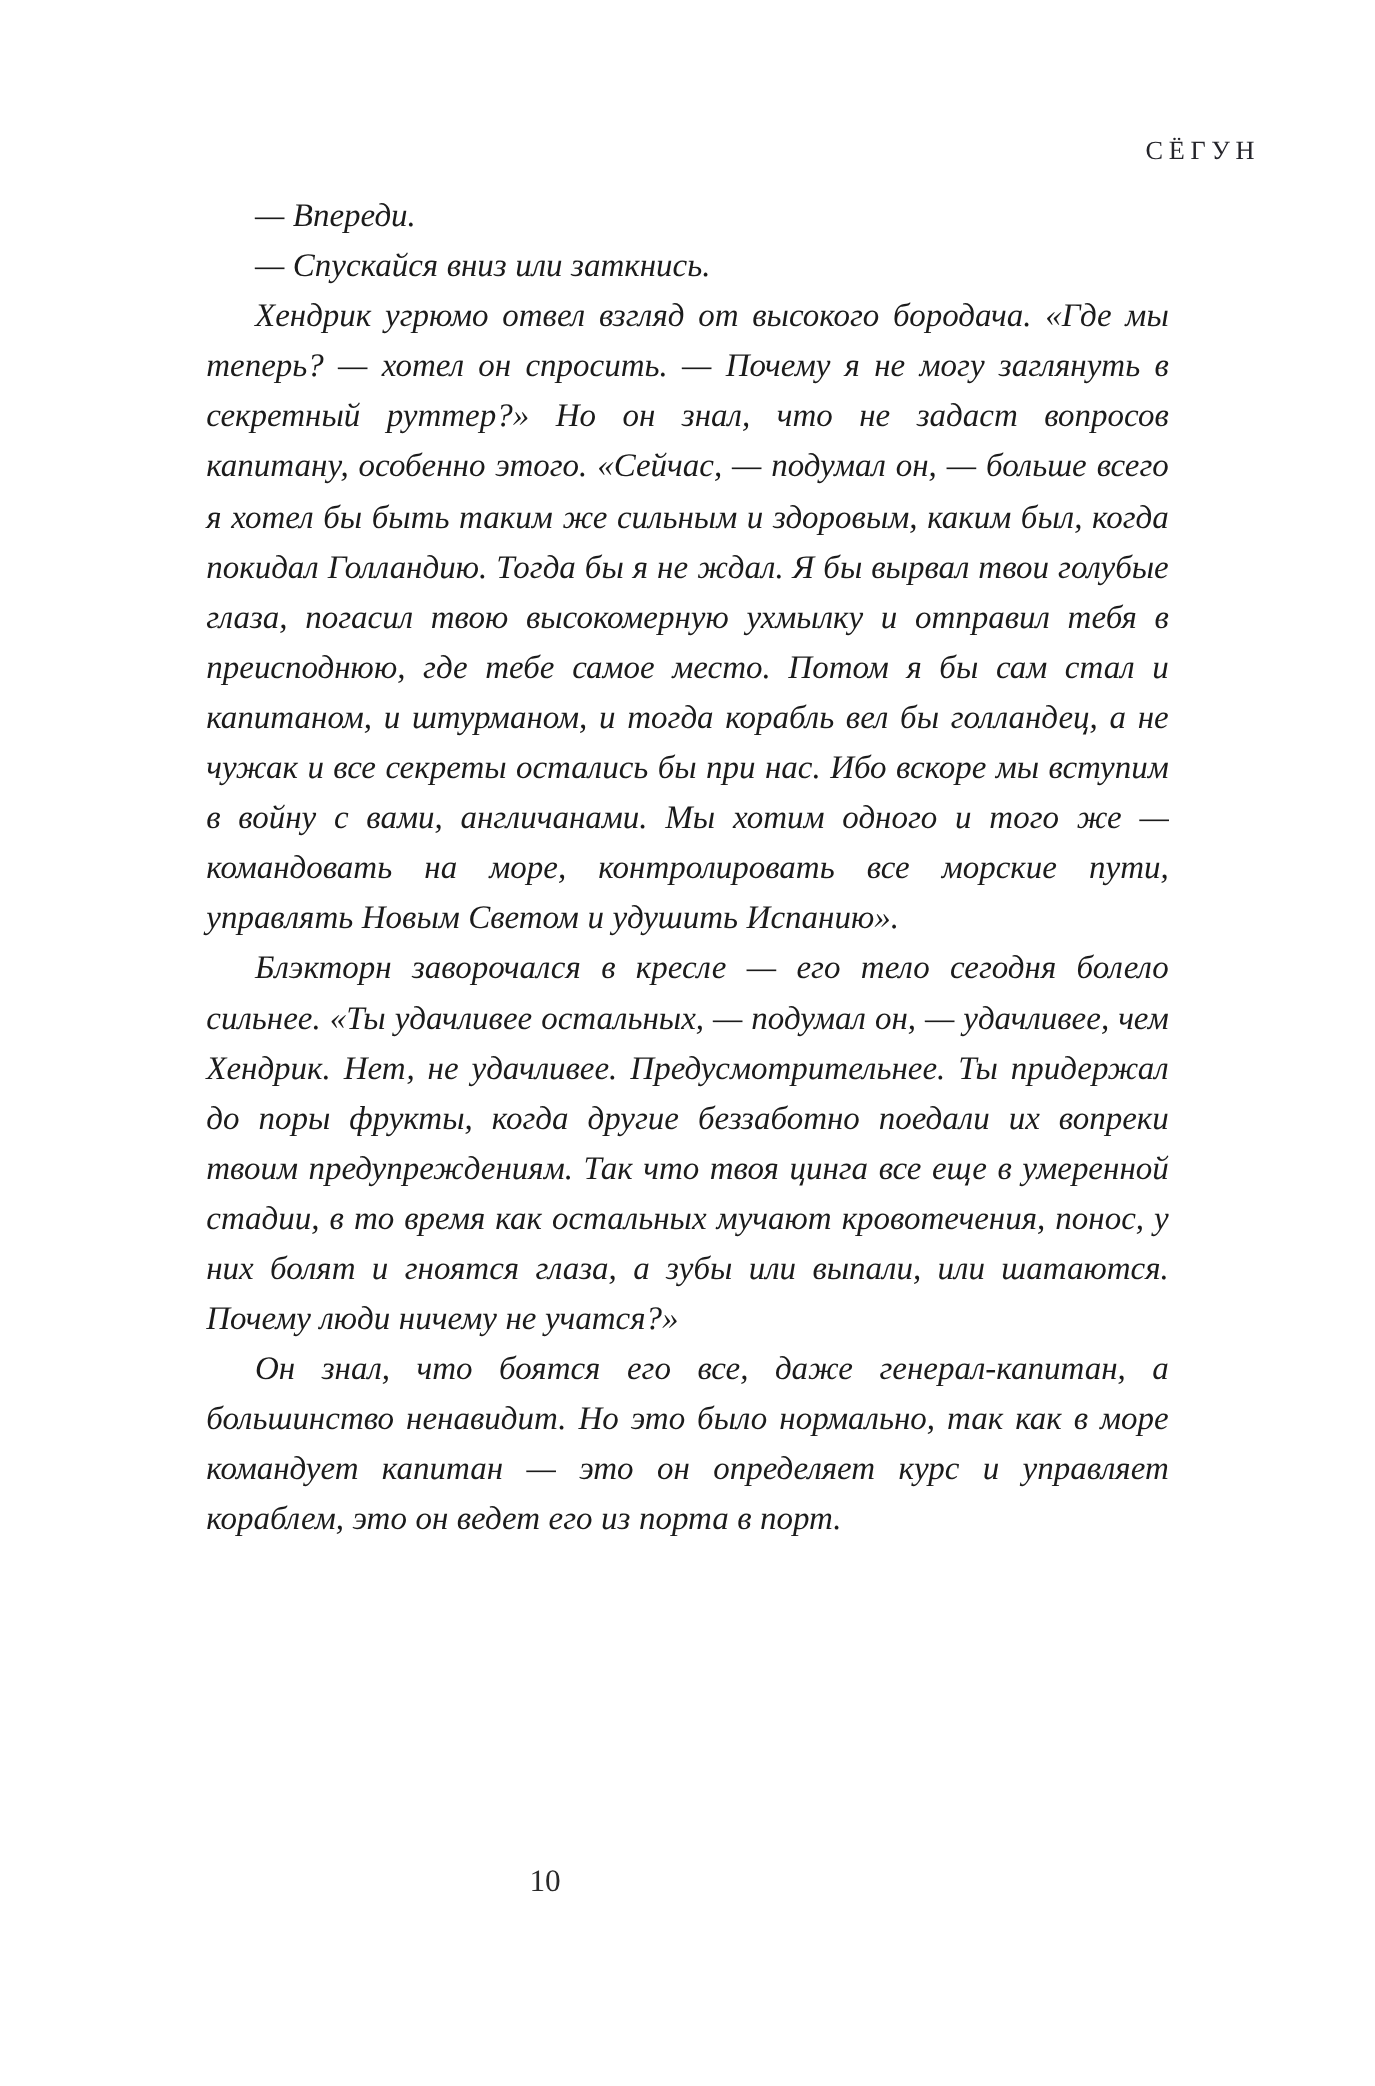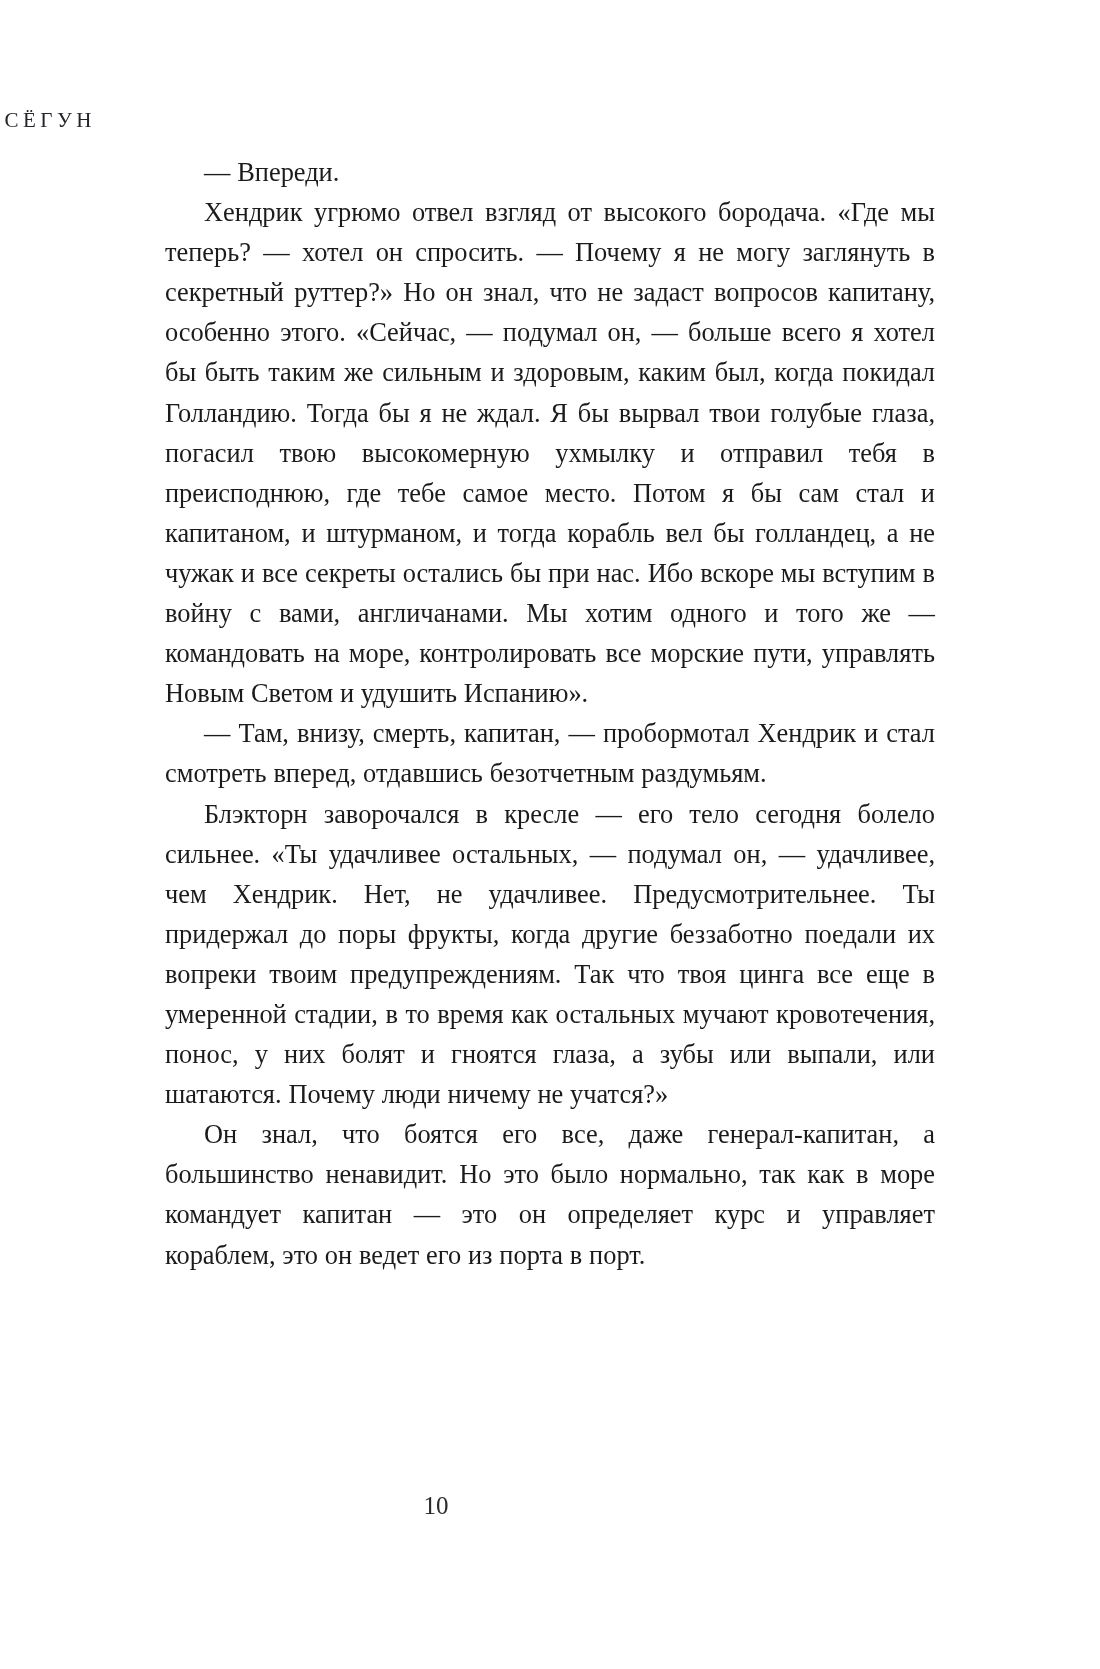--- a/index.html
+++ b/index.html
@@ -21,21 +21,21 @@
     height: 1669px;
     background: #ffffff;
     box-sizing: border-box;
     overflow: hidden;
   }
   .running-head {
     position: absolute;
     top: 108px;
     left: 0;
     width: 1008px;
-    text-align: left;
+    text-align: right;
     font-size: 21px;
     letter-spacing: 4.5px;
     color: #24242a;
     font-variant: normal;
     text-indent: 4.5px;
   }
   .text-block {
     position: absolute;
     top: 152px;
     left: 165px;
@@ -47,42 +47,43 @@
     text-justify: inter-word;
     font-size: 26.4px;
     line-height: 40.1px;
     text-indent: 39px;
     color: #1b1b1b;
     hyphens: manual;
     word-spacing: 0.2px;
   }
   p.para.last-line-left {
     text-align-last: left;
+    font-style: italic;
   }
   .folio {
     position: absolute;
     top: 1492px;
     left: 0;
     width: 872px;
     text-align: center;
     font-size: 25px;
     color: #2a2a2a;
   }
 </style>
 </head>
 <body>
 
 <div class="page">
 
   <div class="running-head">СЁГУН</div>
 
   <div class="text-block">
     <p class="para last-line-left">— Впереди.</p>
+    <p class="para last-line-left">— Спускайся вниз или заткнись.</p>
     <p class="para last-line-left">Хендрик угрюмо отвел взгляд от высокого бородача. «Где мы теперь? — хотел он спросить. — Почему я не могу заглянуть в секретный руттер?» Но он знал, что не задаст вопросов капитану, особенно этого. «Сейчас, — подумал он, — больше всего я хотел бы быть таким же сильным и здоровым, каким был, когда покидал Голландию. Тогда бы я не ждал. Я бы вырвал твои голубые глаза, погасил твою высокомерную ухмылку и отправил тебя в преисподнюю, где тебе самое место. Потом я бы сам стал и капитаном, и штурманом, и тогда корабль вел бы голландец, а не чужак и все секреты остались бы при нас. Ибо вскоре мы вступим в войну с вами, англичанами. Мы хотим одного и того же — командовать на море, контролировать все морские пути, управлять Новым Светом и удушить Испанию».</p>
-    <p class="para last-line-left">— Там, внизу, смерть, капитан, — пробормотал Хендрик и стал смотреть вперед, отдавшись безотчетным раздумьям.</p>
     <p class="para last-line-left">Блэкторн заворочался в кресле — его тело сегодня болело сильнее. «Ты удачливее остальных, — подумал он, — удачливее, чем Хендрик. Нет, не удачливее. Предусмотрительнее. Ты придержал до поры фрукты, когда другие беззаботно поедали их вопреки твоим предупреждениям. Так что твоя цинга все еще в умеренной стадии, в то время как остальных мучают кровотечения, понос, у них болят и гноятся глаза, а зубы или выпали, или шатаются. Почему люди ничему не учатся?»</p>
     <p class="para last-line-left">Он знал, что боятся его все, даже генерал-капитан, а большинство ненавидит. Но это было нормально, так как в море командует капитан — это он определяет курс и управляет кораблем, это он ведет его из порта в порт.</p>
 
   </div>
 
   <div class="folio">10</div>
 
 </div>
 
 </body></html>

